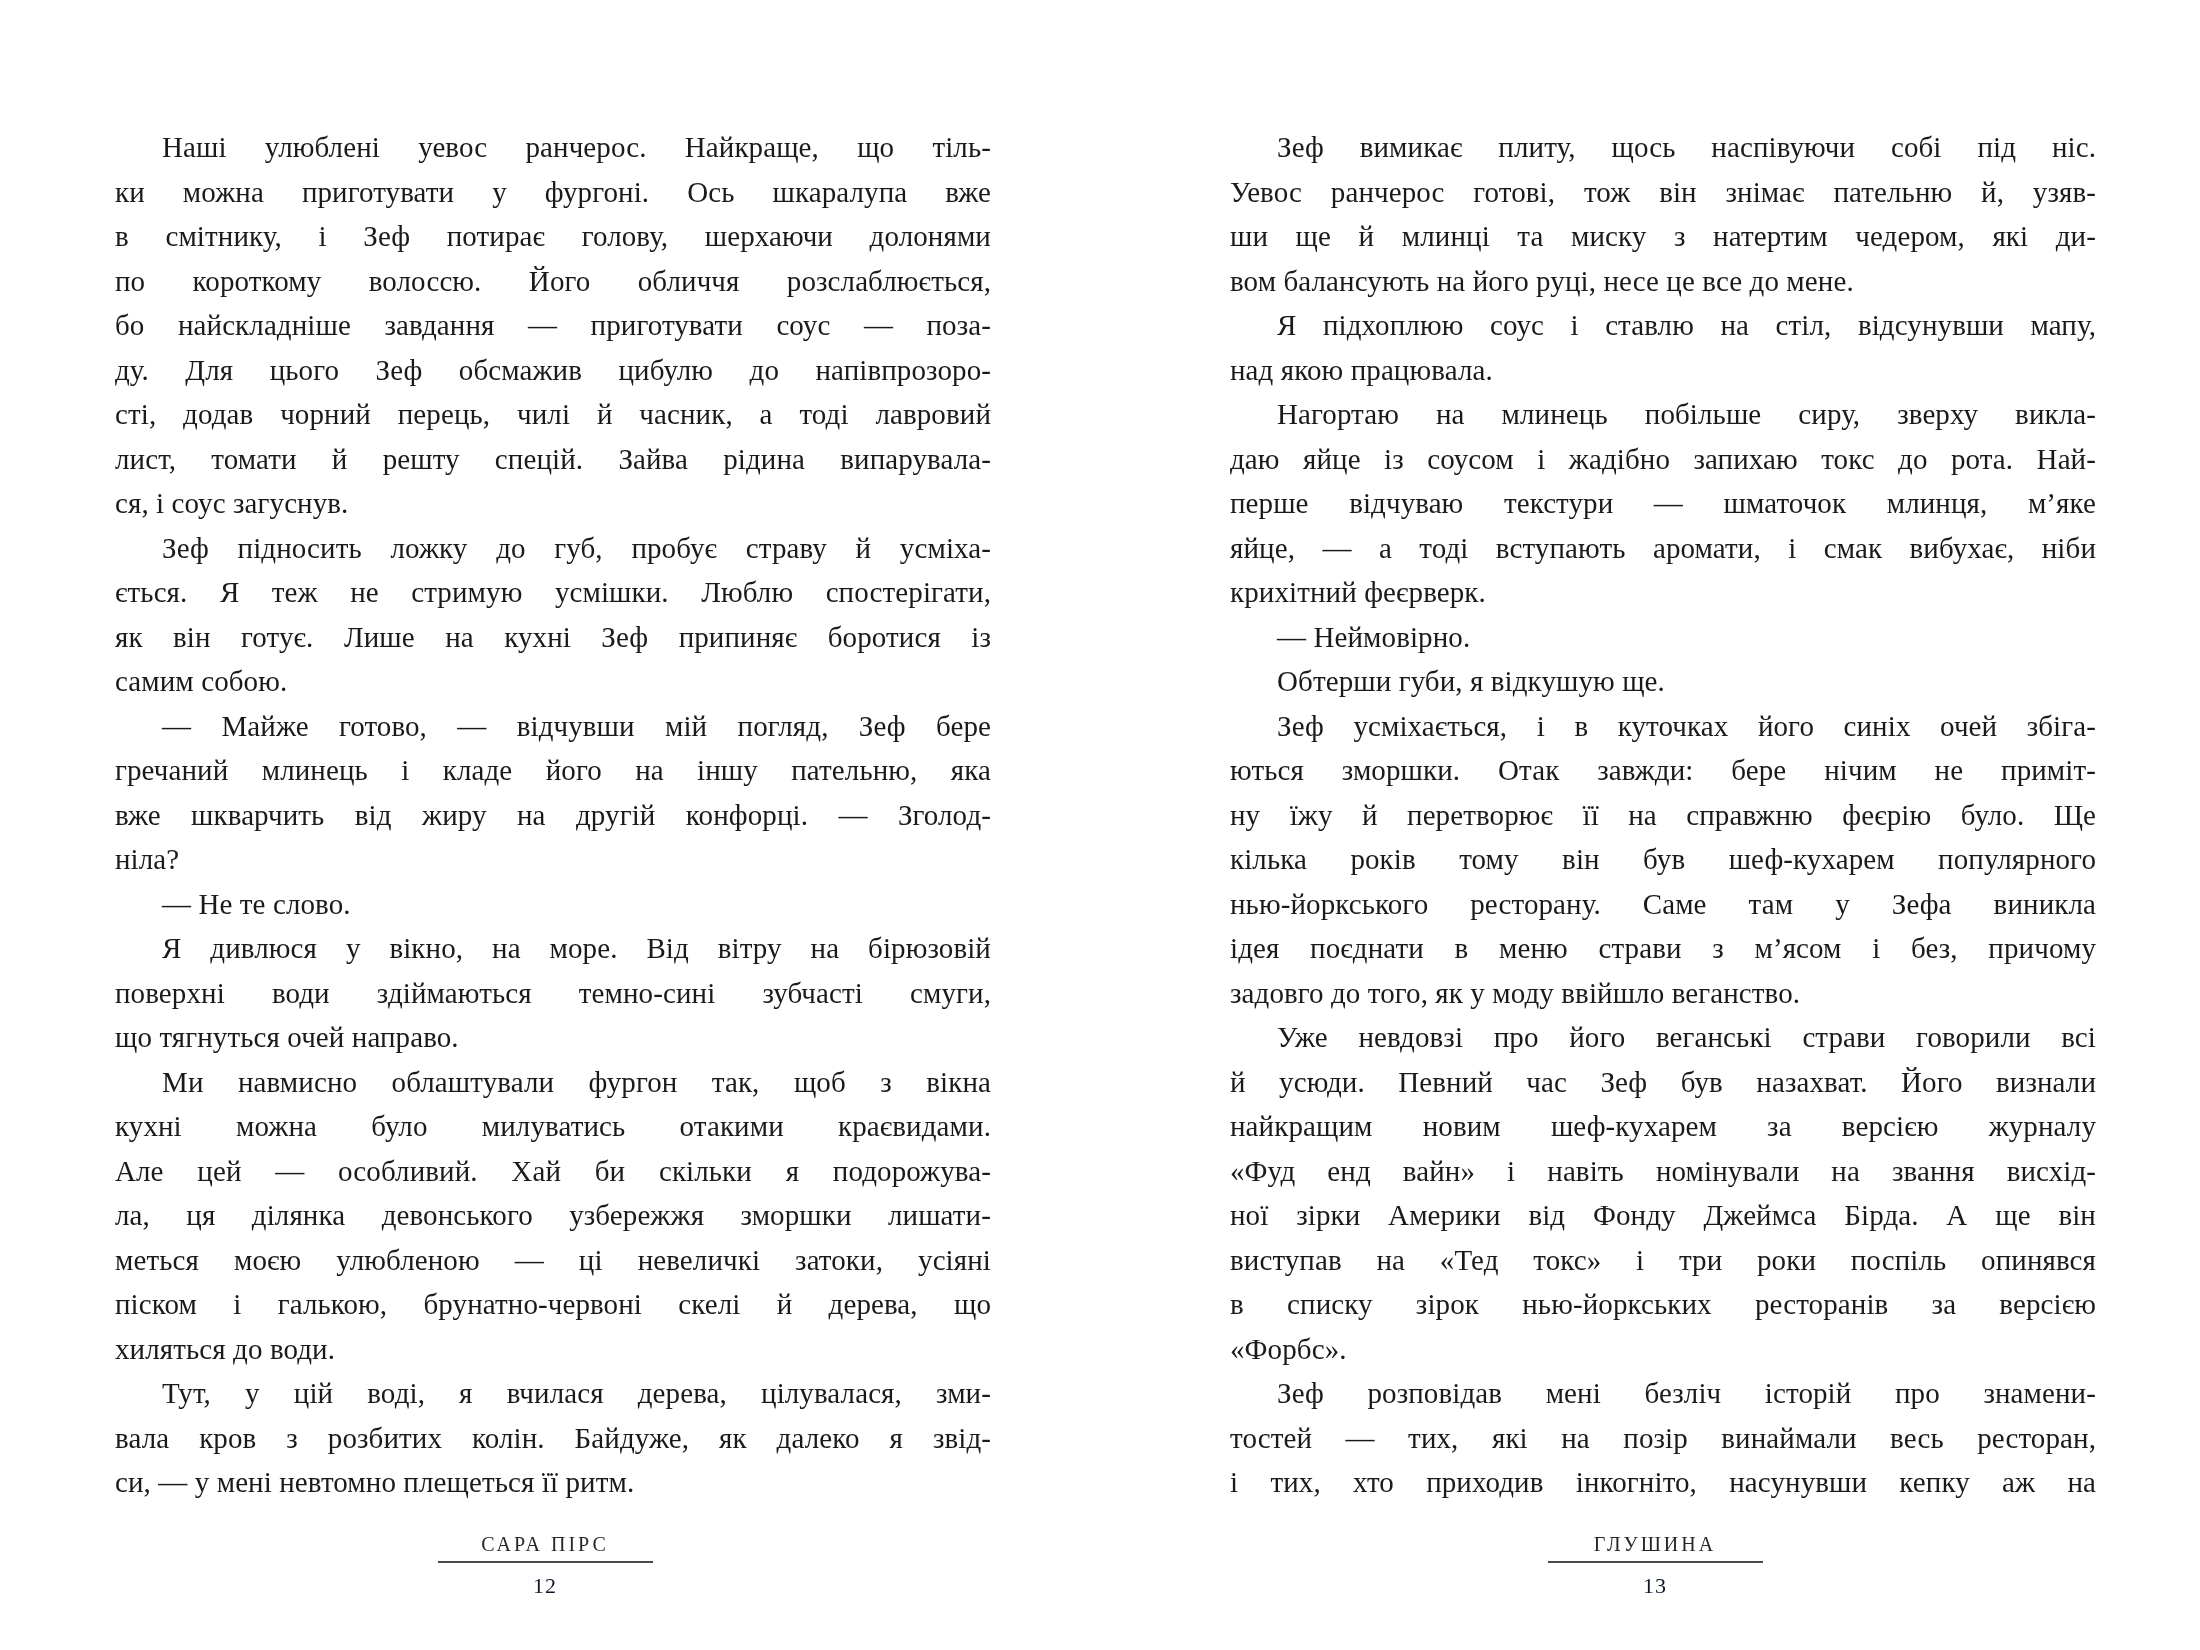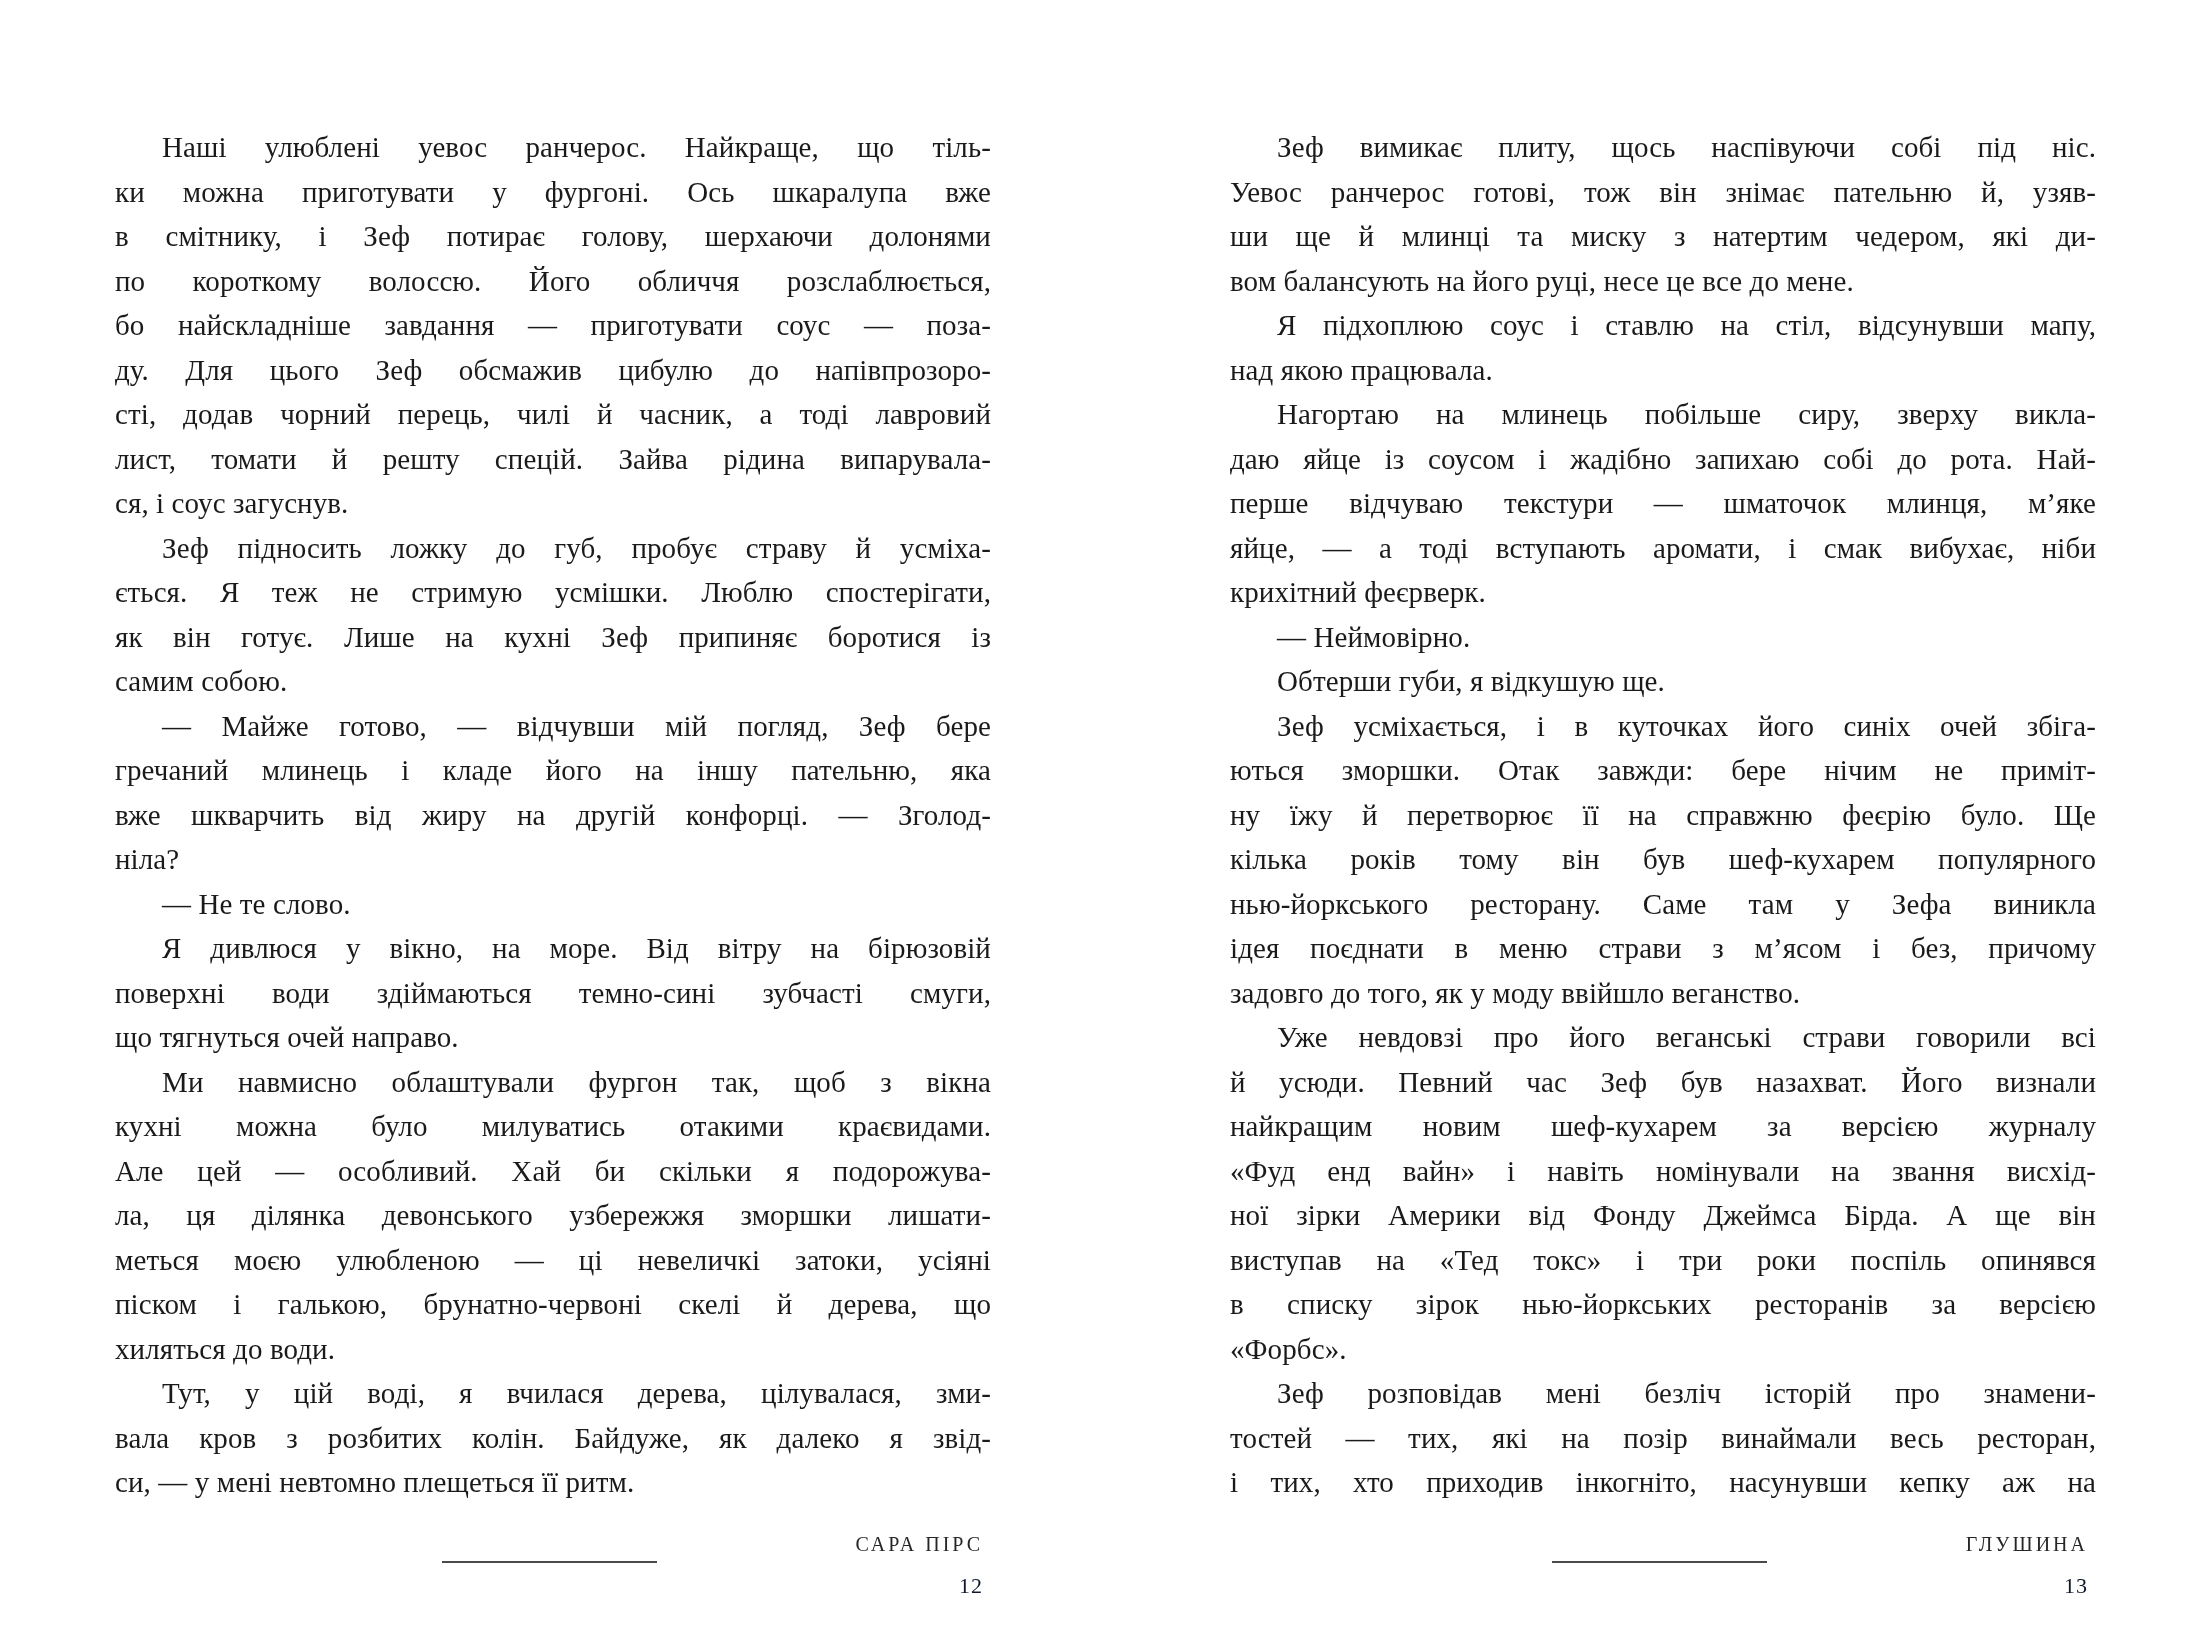--- a/index.html
+++ b/index.html
@@ -40,22 +40,22 @@
     text-align-last: justify;
     text-justify: inter-word;
     white-space: normal;
   }
   .line.first { text-indent: 47px; }
   .line.last  { text-align-last: left; }
   .page-footer {
     position: absolute;
     top: 1532px;
     left: 0;
-    right: 8px;
-    text-align: right;
+    right: 16px;
+    text-align: center;
     color: #262626;
   }
   .running-title {
     font-size: 20px;
     letter-spacing: 3px;
     line-height: 24px;
   }
   .footer-rule {
     width: 215px;
     height: 0;
@@ -135,21 +135,21 @@
           <div class="line">Уевос ранчерос готові, тож він знімає пательню й, узяв-</div>
           <div class="line">ши ще й млинці та миску з натертим чедером, які ди-</div>
           <div class="line last">вом балансують на його руці, несе це все до мене.</div>
         </div>
         <div class="para">
           <div class="line first">Я підхоплюю соус і ставлю на стіл, відсунувши мапу,</div>
           <div class="line last">над якою працювала.</div>
         </div>
         <div class="para">
           <div class="line first">Нагортаю на млинець побільше сиру, зверху викла-</div>
-          <div class="line">даю яйце із соусом і жадібно запихаю собі до рота. Най-</div>
+          <div class="line">даю яйце із соусом і жадібно запихаю токс до рота. Най-</div>
           <div class="line">перше відчуваю текстури — шматочок млинця, м’яке</div>
           <div class="line">яйце, — а тоді вступають аромати, і смак вибухає, ніби</div>
           <div class="line last">крихітний феєрверк.</div>
         </div>
         <div class="para">
           <div class="line first last">— Неймовірно.</div>
         </div>
         <div class="para">
           <div class="line first last">Обтерши губи, я відкушую ще.</div>
         </div>

